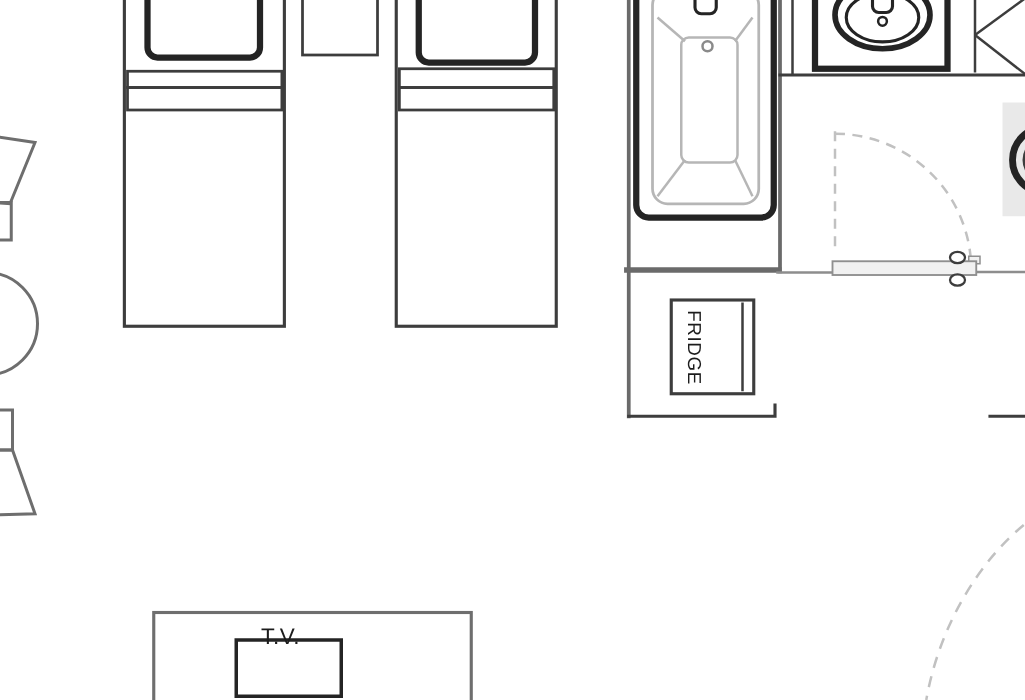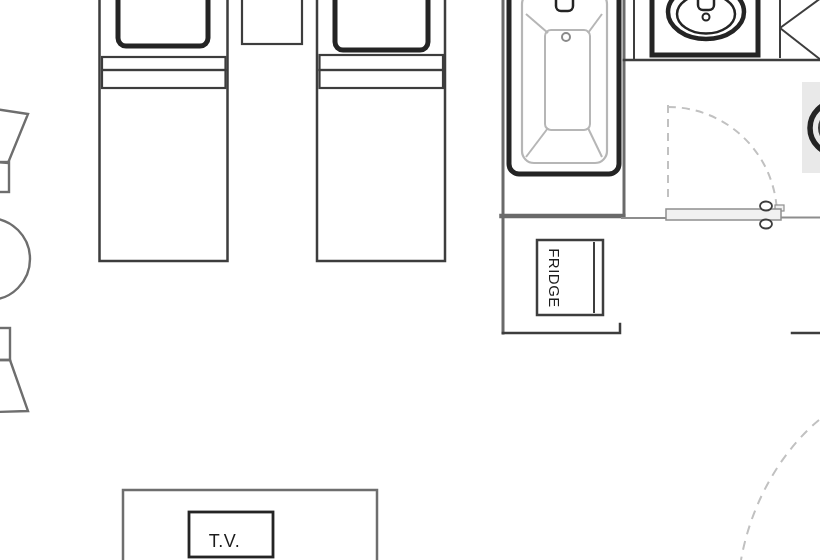--- a/index.html
+++ b/index.html
@@ -32,21 +32,20 @@
     transform: rotate(90deg);
   }
   .tv-label {
     left: 190px;
     top: 498px;
     width: 69px;
     height: 22px;
     line-height: 22px;
     font-size: 18px;
     letter-spacing: 0.5px;
-    margin-top: 32px;
   }
 </style>
 </head>
 <body>
 
 <div class="plan">
   <svg width="820" height="560" viewBox="0 0 820 560">
 
     <g stroke-linecap="square" fill="none">
       <line x1="503" y1="0" x2="503" y2="333" stroke="var(--wall)" stroke-width="3"></line>

